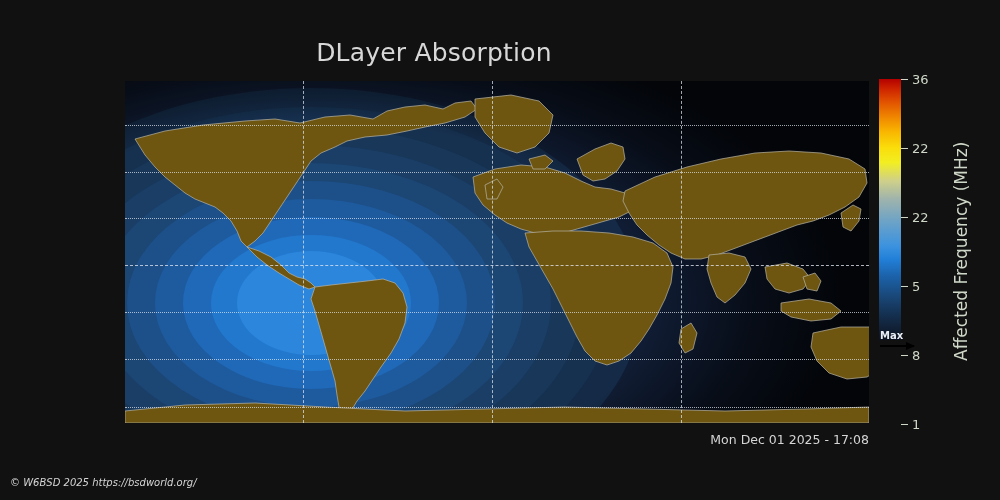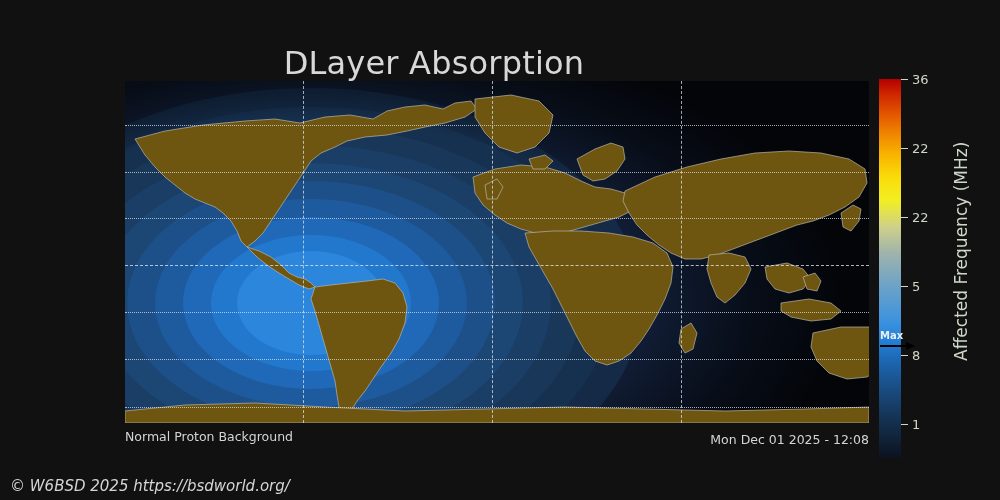--- a/index.html
+++ b/index.html
@@ -5,24 +5,24 @@
   html,body{margin:0;padding:0;}
   body{
     width:1000px;height:500px;
     background:#111111;
     font-family:"DejaVu Sans","Liberation Sans",sans-serif;
     overflow:hidden;
     position:relative;
   }
 
   .plot-title{
-    position:absolute; left:0; top:44px; width:868px;
+    position:absolute; left:0; top:38px; width:868px;
     text-align:center;
     color:#d8d8d8;
-    font-size:32px;
+    font-size:25px;
     font-weight:400;
     letter-spacing:0.2px;
   }
 
   
   .map-frame{
     position:absolute;
     left:125px; top:81px;
     width:744px; height:342px;
     background:#0d1628;
@@ -55,21 +55,21 @@
   }
   .grid-line-h{
     position:absolute; left:0; right:0; height:0;
     border-top:1px dotted rgba(225,230,240,0.72);
   }
   .grid-line-h.eq{border-top:1px dashed rgba(225,230,240,0.78);}
 
   
   .cbar-wrap{
     position:absolute; left:879px; top:79px;
-    width:22px; height:379px;
+    width:22px; height:261px;
   }
   .cbar{
     position:absolute; inset:0;
     background:linear-gradient(to top,
       #0b1220 0%,
       #112238 5%,
       #153457 11%,
       #19487a 17%,
       #1c64ae 25%,
       #2280d8 31%,
@@ -134,21 +134,21 @@
     position:absolute; left:125px; top:429px;
     color:#d5d5d5; font-size:12.5px; line-height:16px;
   }
   .ann-right{
     position:absolute; left:125px; top:432px; width:744px;
     text-align:right;
     color:#d5d5d5; font-size:12.5px;
   }
   .footer{
     position:absolute; left:10px; top:477px;
-    color:#d5d5d5; font-size:15px;
+    color:#d5d5d5; font-size:10px;
     font-style:italic;
     text-align:right;
   }
 </style>
 </head>
 <body>
 
 <div class="plot-title">DLayer Absorption</div>
 
 <div class="map-frame">
@@ -254,18 +254,17 @@
 
   <div class="max-marker">
     <span class="max-label">Max</span>
     <span class="max-arrow"></span>
   </div>
 </div>
 
 <div class="cbar-axis-label">Affected Frequency (MHz)</div>
 
 <div class="ann-left">
-  <div>Normal Proton Background</div>
 </div>
 
-<div class="ann-right">Mon Dec 01 2025 - 12:08</div>
+<div class="ann-right">Mon Dec 01 2025 - 17:08</div>
 
 <div class="footer">© W6BSD 2025 https://bsdworld.org/</div>
 
 </body></html>

